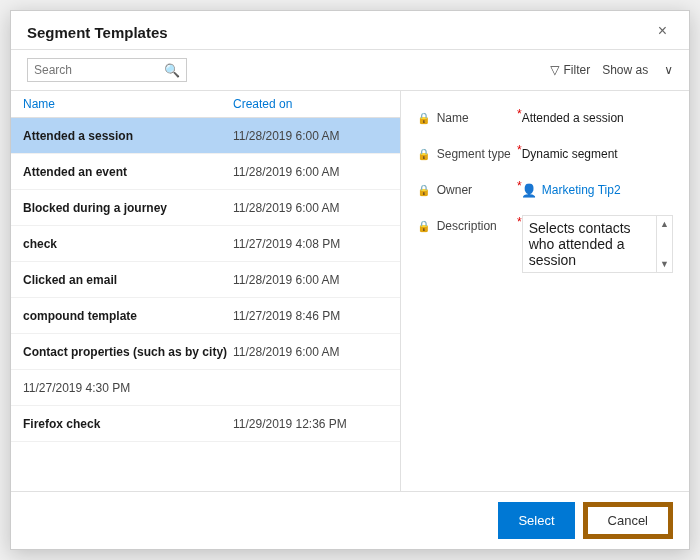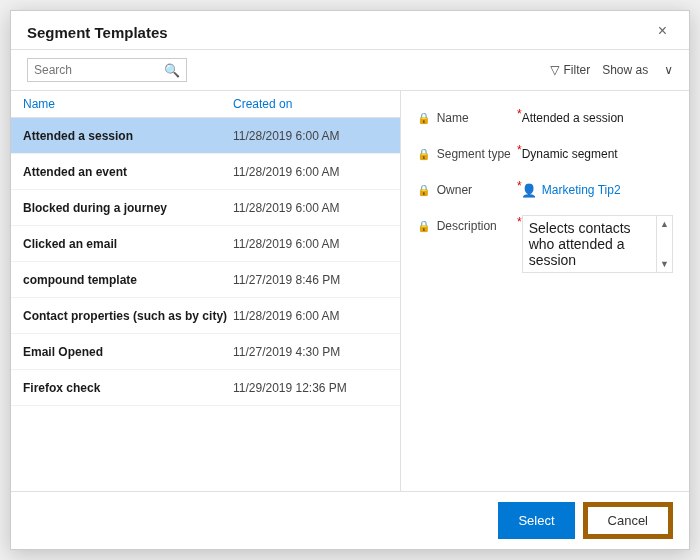--- a/index.html
+++ b/index.html
@@ -296,33 +296,36 @@
   </div>
           <div class="list-row">
     <span class="row-name">Attended an event</span>
     <span class="row-date">11/28/2019 6:00 AM</span>
   </div>
           <div class="list-row">
     <span class="row-name">Blocked during a journey</span>
     <span class="row-date">11/28/2019 6:00 AM</span>
   </div>
           <div class="list-row">
+    <span class="row-name">check</span>
+    <span class="row-date">11/27/2019 4:08 PM</span>
+  </div>
+          <div class="list-row">
     <span class="row-name">Clicked an email</span>
     <span class="row-date">11/28/2019 6:00 AM</span>
   </div>
           <div class="list-row">
     <span class="row-name">compound template</span>
     <span class="row-date">11/27/2019 8:46 PM</span>
   </div>
           <div class="list-row">
     <span class="row-name">Contact properties (such as by city)</span>
     <span class="row-date">11/28/2019 6:00 AM</span>
   </div>
           <div class="list-row">
-    <span class="row-name">Email Opened</span>
     <span class="row-date">11/27/2019 4:30 PM</span>
   </div>
           <div class="list-row">
     <span class="row-name">Firefox check</span>
     <span class="row-date">11/29/2019 12:36 PM</span>
   </div>
         </div>
     </div>
 
     <div class="detail-panel">

